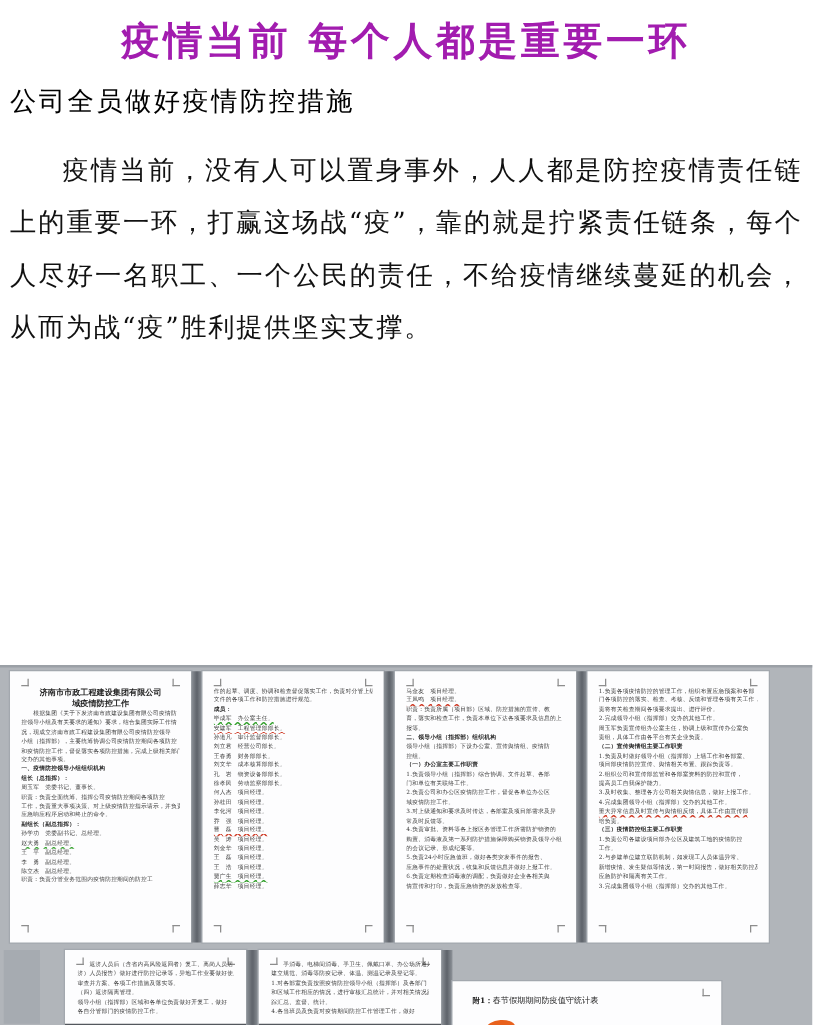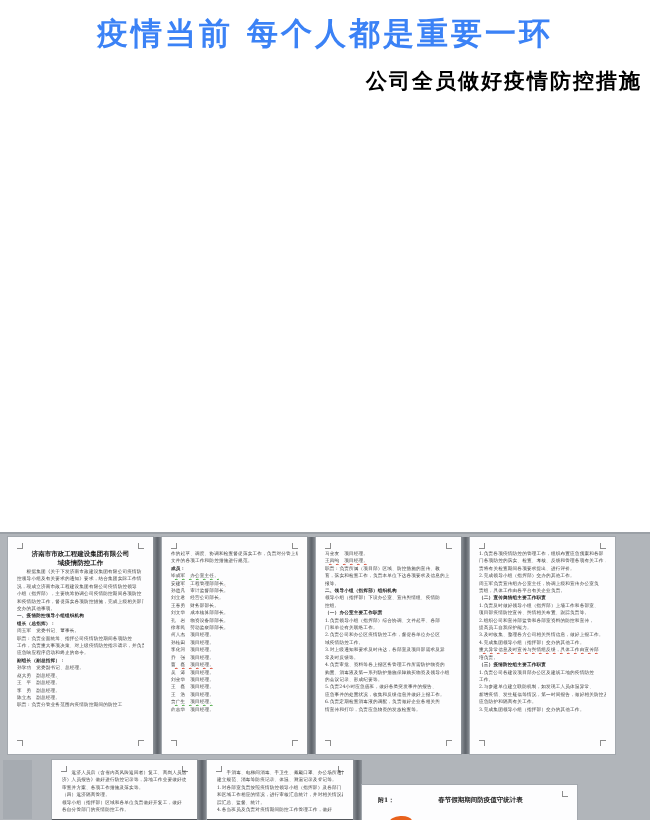--- a/index.html
+++ b/index.html
@@ -5,25 +5,25 @@
   html,body{margin:0;padding:0}
   body{
     width:650px;height:820px;position:relative;overflow:hidden;
     background:#ffffff;
     font-family:"DejaVu Serif","Liberation Serif",serif;
   }
   
   .article{padding:12px 8px 0;position:relative}
   .doc-title{
     margin:2px 0 0;font-size:31px;line-height:38px;font-weight:bold;
-    text-align:center;letter-spacing:3px;color:#3b82f6;
+    text-align:center;letter-spacing:3px;color:#a21caf;
   }
   .doc-subtitle{
-    margin:16px 0 0;font-size:21px;line-height:26px;font-weight:bold;
-    text-align:right;letter-spacing:2px;color:#000;
+    margin:16px 0 0;font-size:21px;line-height:26px;font-weight:normal;
+    text-align:left;letter-spacing:2px;color:#000;
   }
   .para{
     margin:0;font-size:21px;line-height:42px;color:#111;
     text-align:justify;text-indent:2em;letter-spacing:1.4px;
   }
   .para-1{margin-top:21px}
   .para-2{margin-top:10px}
   
   .attachments{
     position:absolute;left:0;top:532px;width:650px;height:288px;
@@ -72,32 +72,33 @@
   .p5{left:52px;top:226px;width:145px;height:62px;border-bottom:3px solid #53575d}
   .p6{left:207px;top:226px;width:146px;height:62px;border-bottom:3px solid #53575d}
   .sep-d{left:197px;top:226px;width:10px;height:62px}
   .sep-e{left:353px;top:226px;width:9px;height:62px}
   .p5 .pg-inner,.p6 .pg-inner{padding:9px 10px 0}
   
   .p7{left:362px;top:251px;width:215px;height:37px}
   .p7 .pg-inner{padding:11px 10px 0;filter:blur(.3px)}
   .tbl-row{display:flex;align-items:baseline}
   .tbl-label{font-size:6px;font-weight:bold;color:#222;margin-left:6px;white-space:nowrap}
-  .tbl-caption{flex:1;text-align:center;font-size:6.5px;font-weight:bold;color:#222;white-space:nowrap}
+  .tbl-caption{flex:1;text-align:left;font-size:6.5px;font-weight:normal;color:#222;white-space:nowrap}
   .tbl-orange{
     position:absolute;left:27px;bottom:0;width:23px;height:6px;background:#e8611c;
     border-radius:50% 50% 0 0/100% 100% 0 0;transform:rotate(-4deg);
   }
 </style>
 </head>
 <body>
 
 <div class="article">
   <h1 class="doc-title">疫情当前 每个人都是重要一环</h1>
   <h2 class="doc-subtitle">公司全员做好疫情防控措施</h2>
+  <p class="para para-1">疫情当前，没有人可以置身事外，人人都是防控疫情责任链上的重要一环，打赢这场战“疫”，靠的就是拧紧责任链条，每个人尽好一名职工、一个公民的责任，不给疫情继续蔓延的机会，从而为战“疫”胜利提供坚实支撑。</p>
 </div>
 
 <div class="attachments">
 
   <div class="thumb-page p1">
     <div class="cm tl"></div>
     <div class="cm tr"></div>
     <div class="cm bl"></div>
     <div class="cm br"></div>
     <div class="pg-inner">

